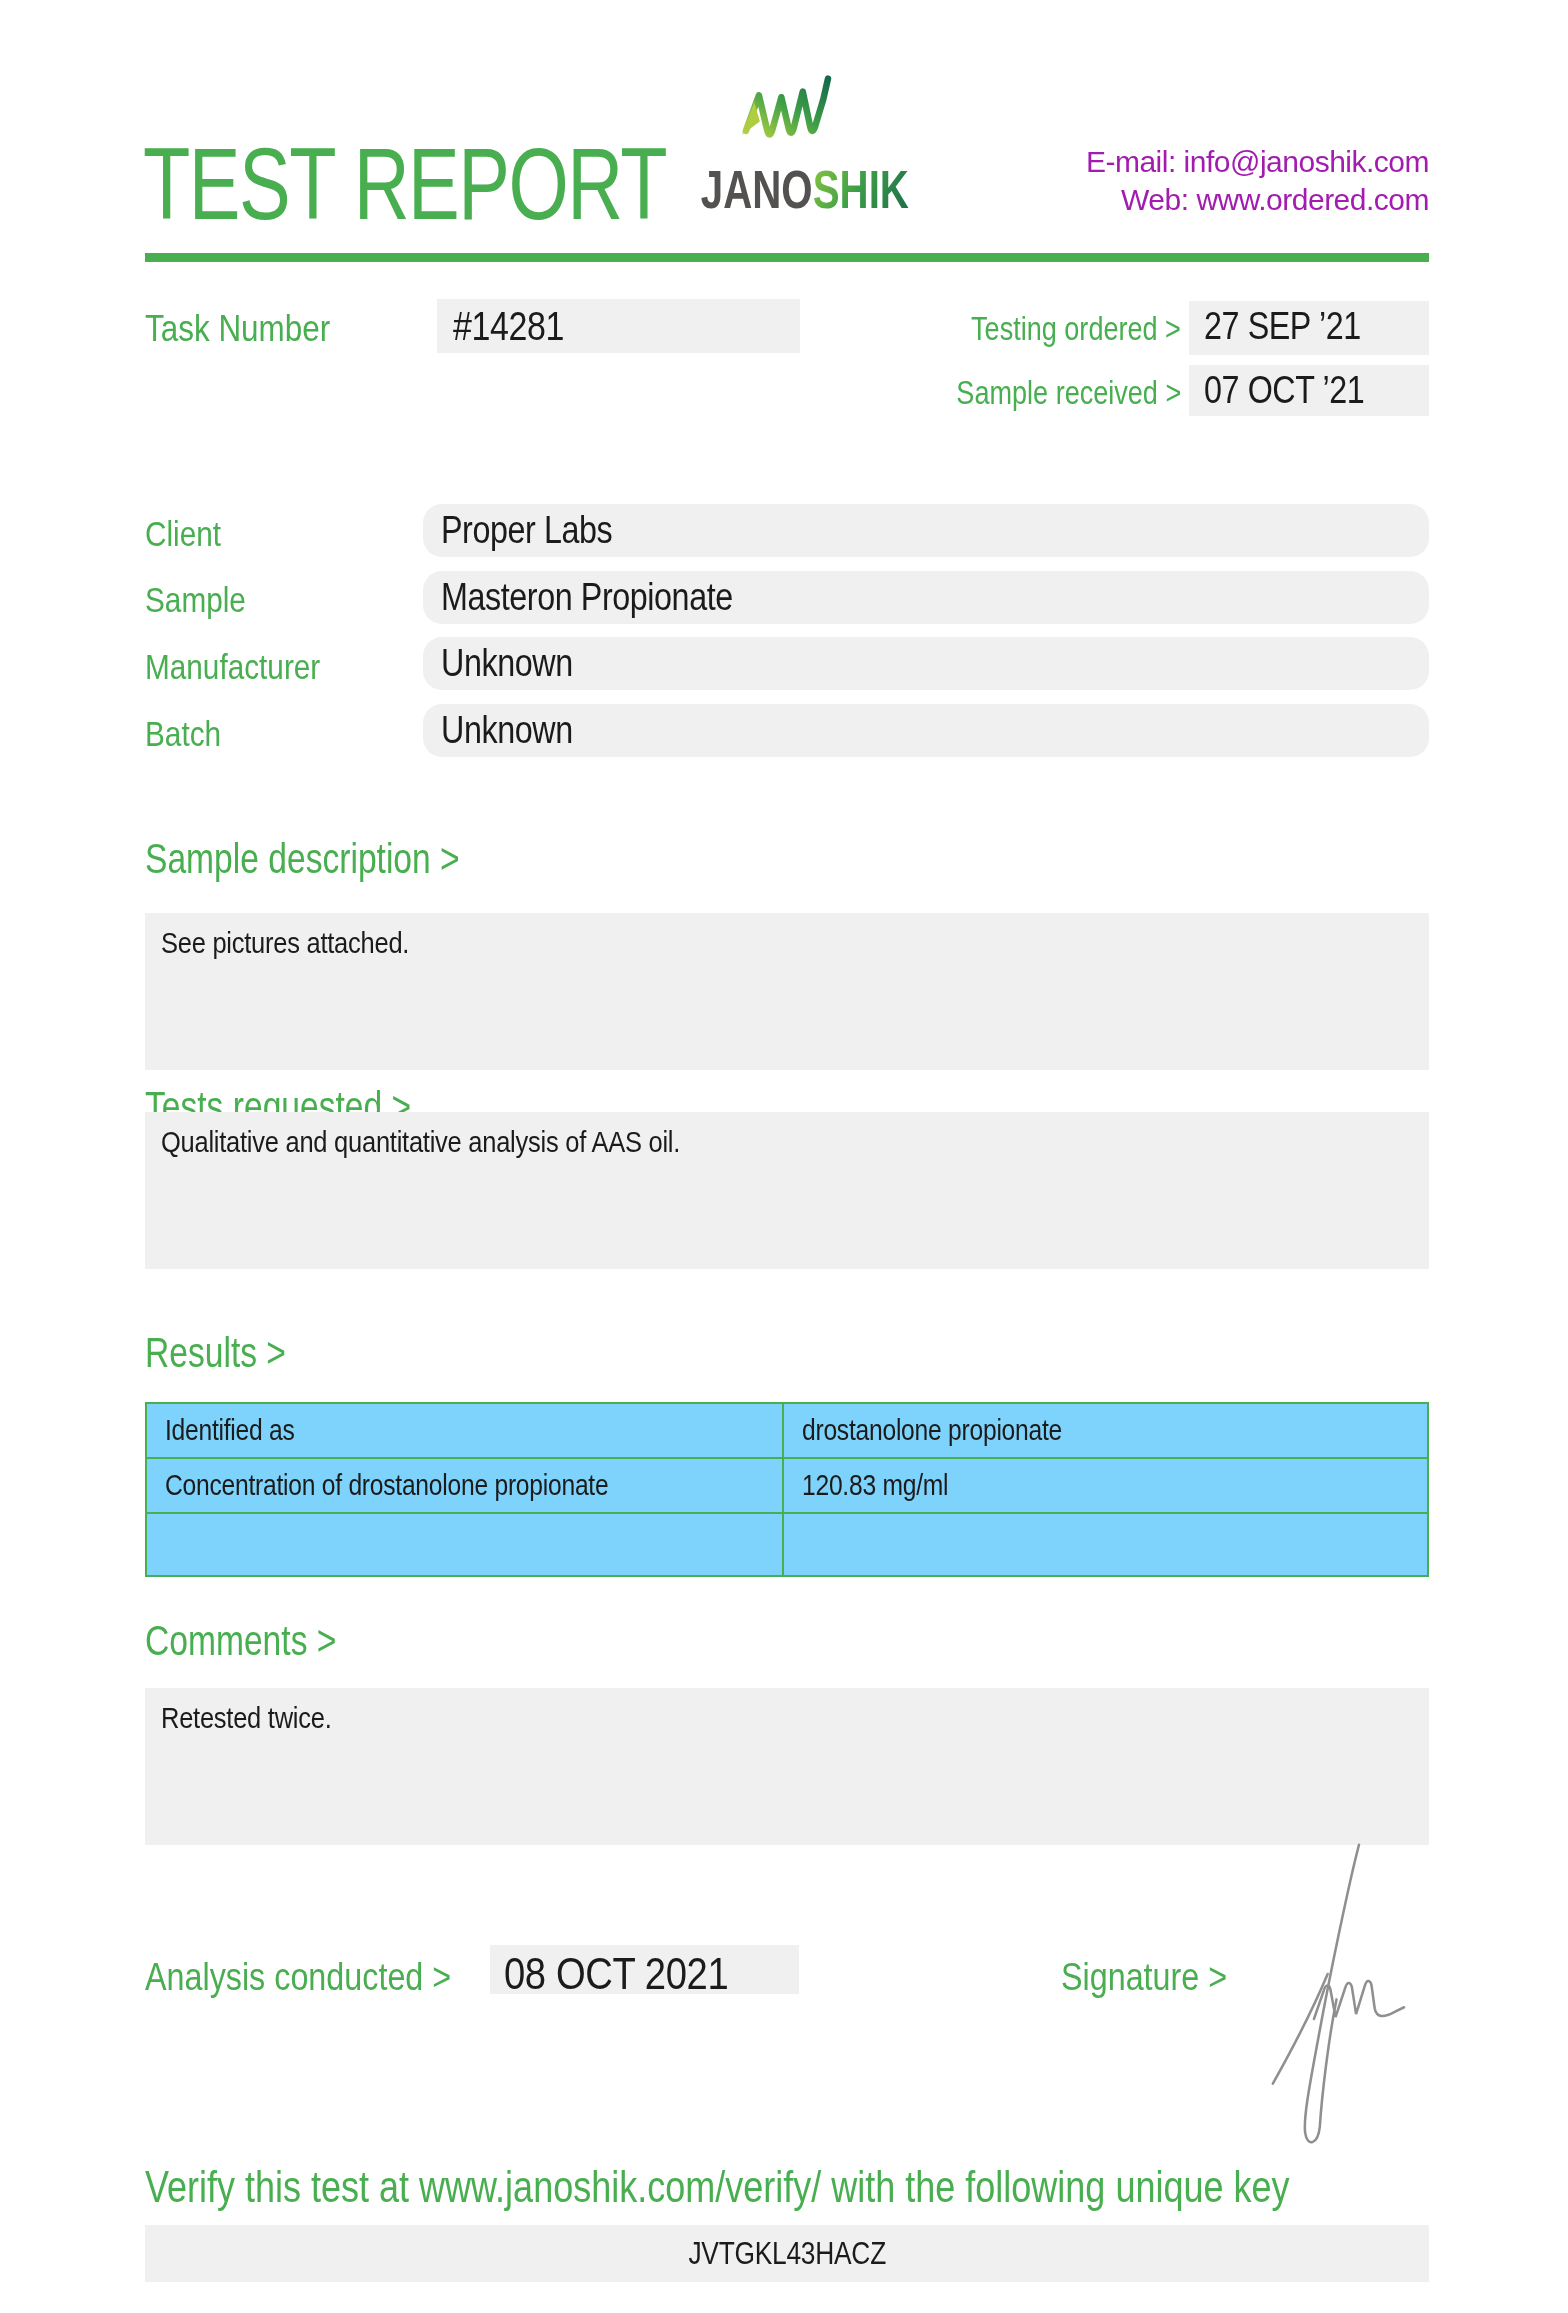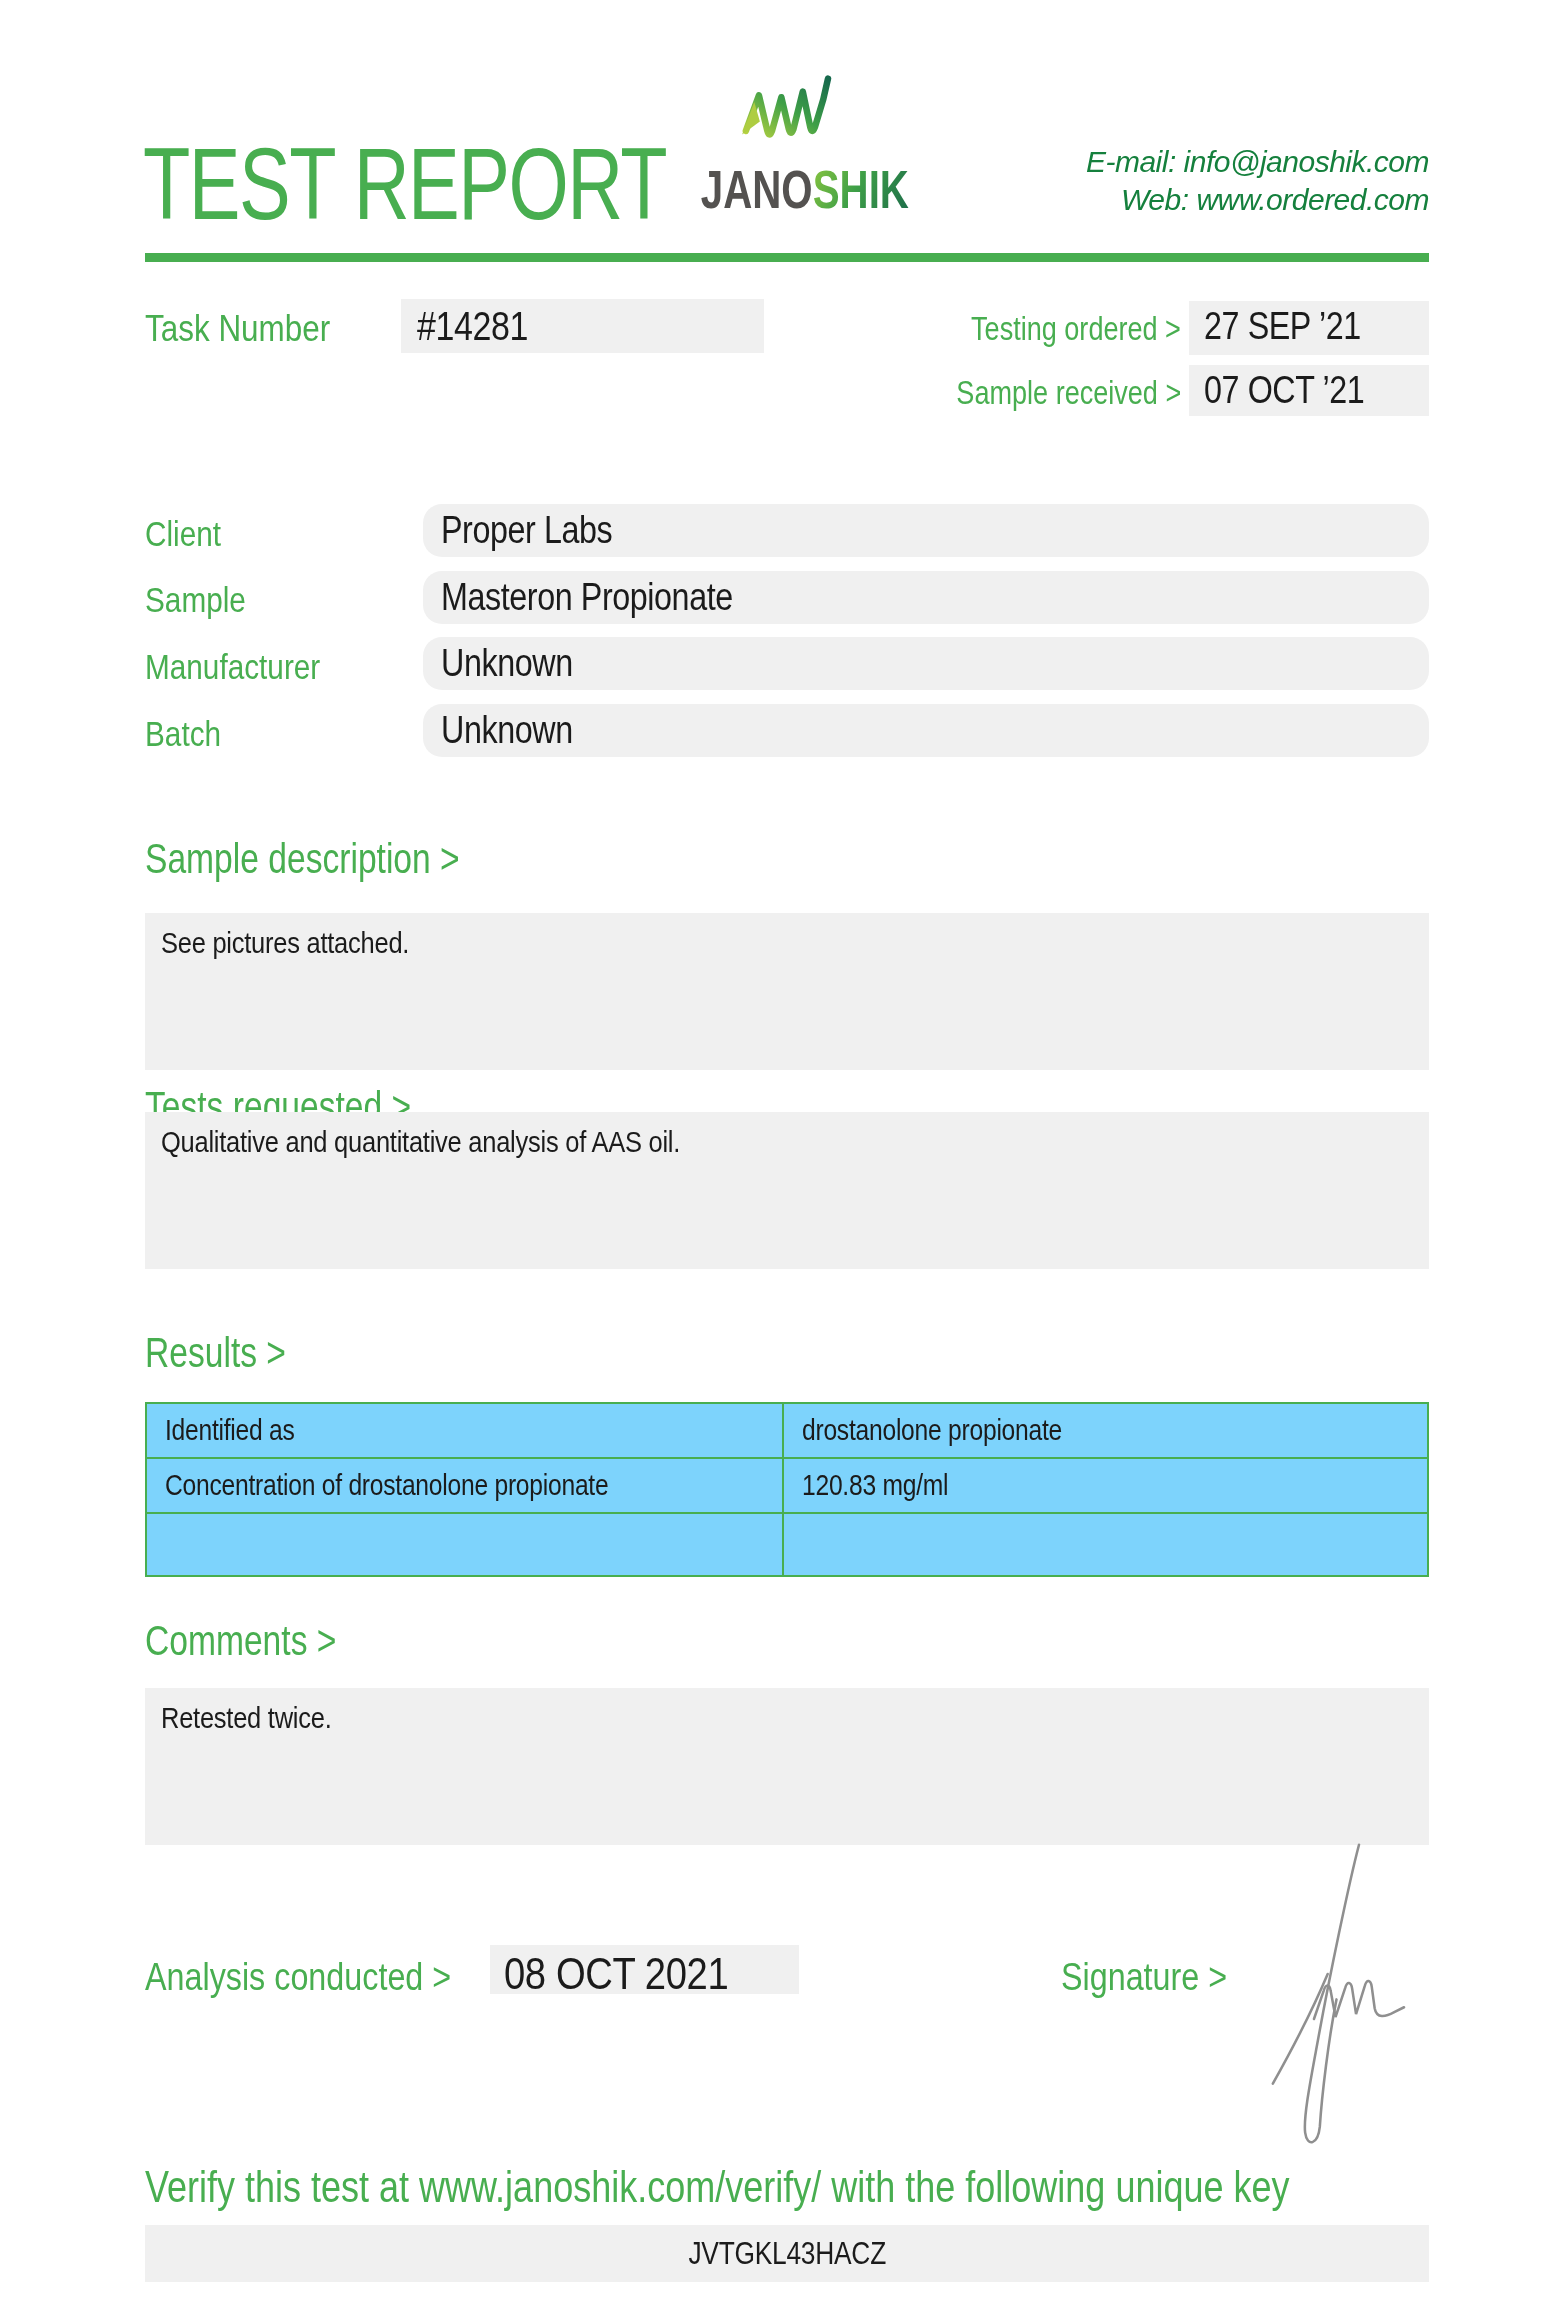--- a/index.html
+++ b/index.html
@@ -25,26 +25,26 @@
   .logo { position:absolute; left:674px; top:73px; width:223px; text-align:center; }
   .logo svg { display:block; margin:0 auto; }
   .brand { margin-top:5.9px; font-size:53px; font-weight:700; line-height:1;
            transform:scaleX(0.76); transform-origin:50% 0; white-space:nowrap; letter-spacing:0px; }
   .brand .gray { color:#545250; }
   .brand .grad {
     background:linear-gradient(125deg,#8cc63f 0%,#3fa047 45%,#1b6b4a 100%);
     -webkit-background-clip:text; background-clip:text; color:transparent;
   }
   .contact { position:absolute; right:139px; top:143px; text-align:right;
-             font-size:30px; line-height:38px; color:#15803d; letter-spacing:-0.5px;font-style:italic; }
+             font-size:30px; line-height:38px; color:#a21caf; letter-spacing:-0.5px; }
   .rule { position:absolute; left:145px; top:253px; width:1284px; height:8.8px; background:#48ae50; }
 
   
   .task-label { position:absolute; left:145px; top:308px; font-size:37px; }
-  .task-box   { position:absolute; left:401px; top:299px; width:363px; height:54px;
+  .task-box   { position:absolute; left:437px; top:299px; width:363px; height:54px;
                 font-size:40px; line-height:54px; padding-left:15.7px; letter-spacing:-0.5px; }
   .date-label1{ position:absolute; right:387px; top:310px; font-size:33px; text-align:right; }
   .date-label2{ position:absolute; right:387px; top:374px; font-size:33px; text-align:right; }
   .date-box1  { position:absolute; left:1189px; top:301px; width:240px; height:54px;
                 font-size:38px; line-height:51px; padding-left:14.7px; letter-spacing:-0.5px; }
   .date-box2  { position:absolute; left:1189px; top:365px; width:240px; height:51px;
                 font-size:38px; line-height:51px; padding-left:14.7px; letter-spacing:-0.5px; }
 
   
   .fields { position:absolute; left:145px; top:504px; width:1284px; }

